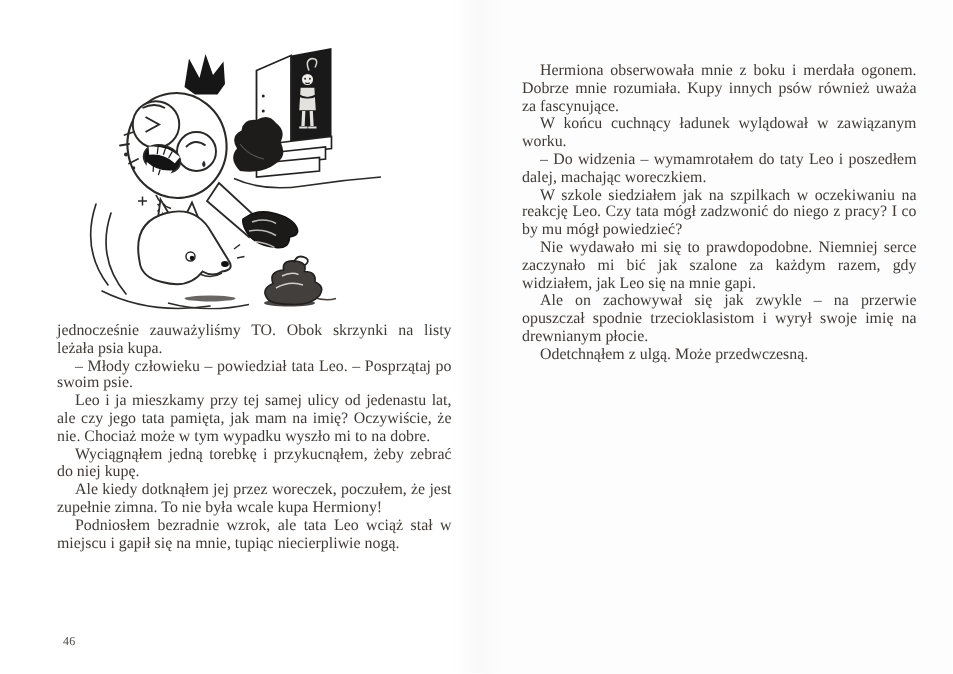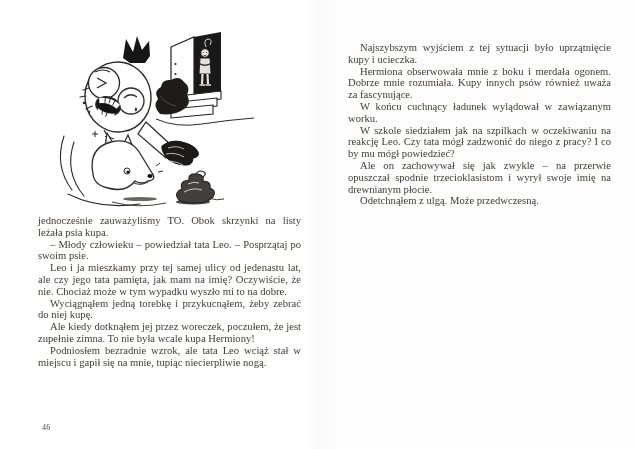--- a/index.html
+++ b/index.html
@@ -146,21 +146,22 @@
       <p class="indent">Wyciągnąłem jedną torebkę i przykucnąłem, żeby zebrać do niej kupę.</p>
       <p class="indent">Ale kiedy dotknąłem jej przez woreczek, poczułem, że jest zupełnie zimna. To nie była wcale kupa Hermiony!</p>
       <p class="indent">Podniosłem bezradnie wzrok, ale tata Leo wciąż stał w miejscu i gapił się na mnie, tupiąc niecierpliwie nogą.</p>
     </div>
 
     <div class="page-number">46</div>
   </section>
 
   <section class="page page-right">
     <div class="text-block text-right">
-      <p class="indent">Najszybszym wyjściem z tej sytuacji było uprzątnięcie kupy i ucieczka.</p>
       <p class="indent">Hermiona obserwowała mnie z boku i merdała ogonem. Dobrze mnie rozumiała. Kupy innych psów również uważa za fascynujące.</p>
       <p class="indent">W końcu cuchnący ładunek wylądował w zawiązanym worku.</p>
+      <p class="indent">– Do widzenia – wymamrotałem do taty Leo i poszedłem dalej, machając woreczkiem.</p>
       <p class="indent gap">W szkole siedziałem jak na szpilkach w oczekiwaniu na reakcję Leo. Czy tata mógł zadzwonić do niego z pracy? I co by mu mógł powiedzieć?</p>
+      <p class="indent">Nie wydawało mi się to prawdopodobne. Niemniej serce zaczynało mi bić jak szalone za każdym razem, gdy widziałem, jak Leo się na mnie gapi.</p>
       <p class="indent">Ale on zachowywał się jak zwykle – na przerwie opuszczał spodnie trzecioklasistom i wyrył swoje imię na drewnianym płocie.</p>
       <p class="indent">Odetchnąłem z ulgą. Może przedwczesną.</p>
     </div>
   </section>
 </div>
 
 </body></html>

